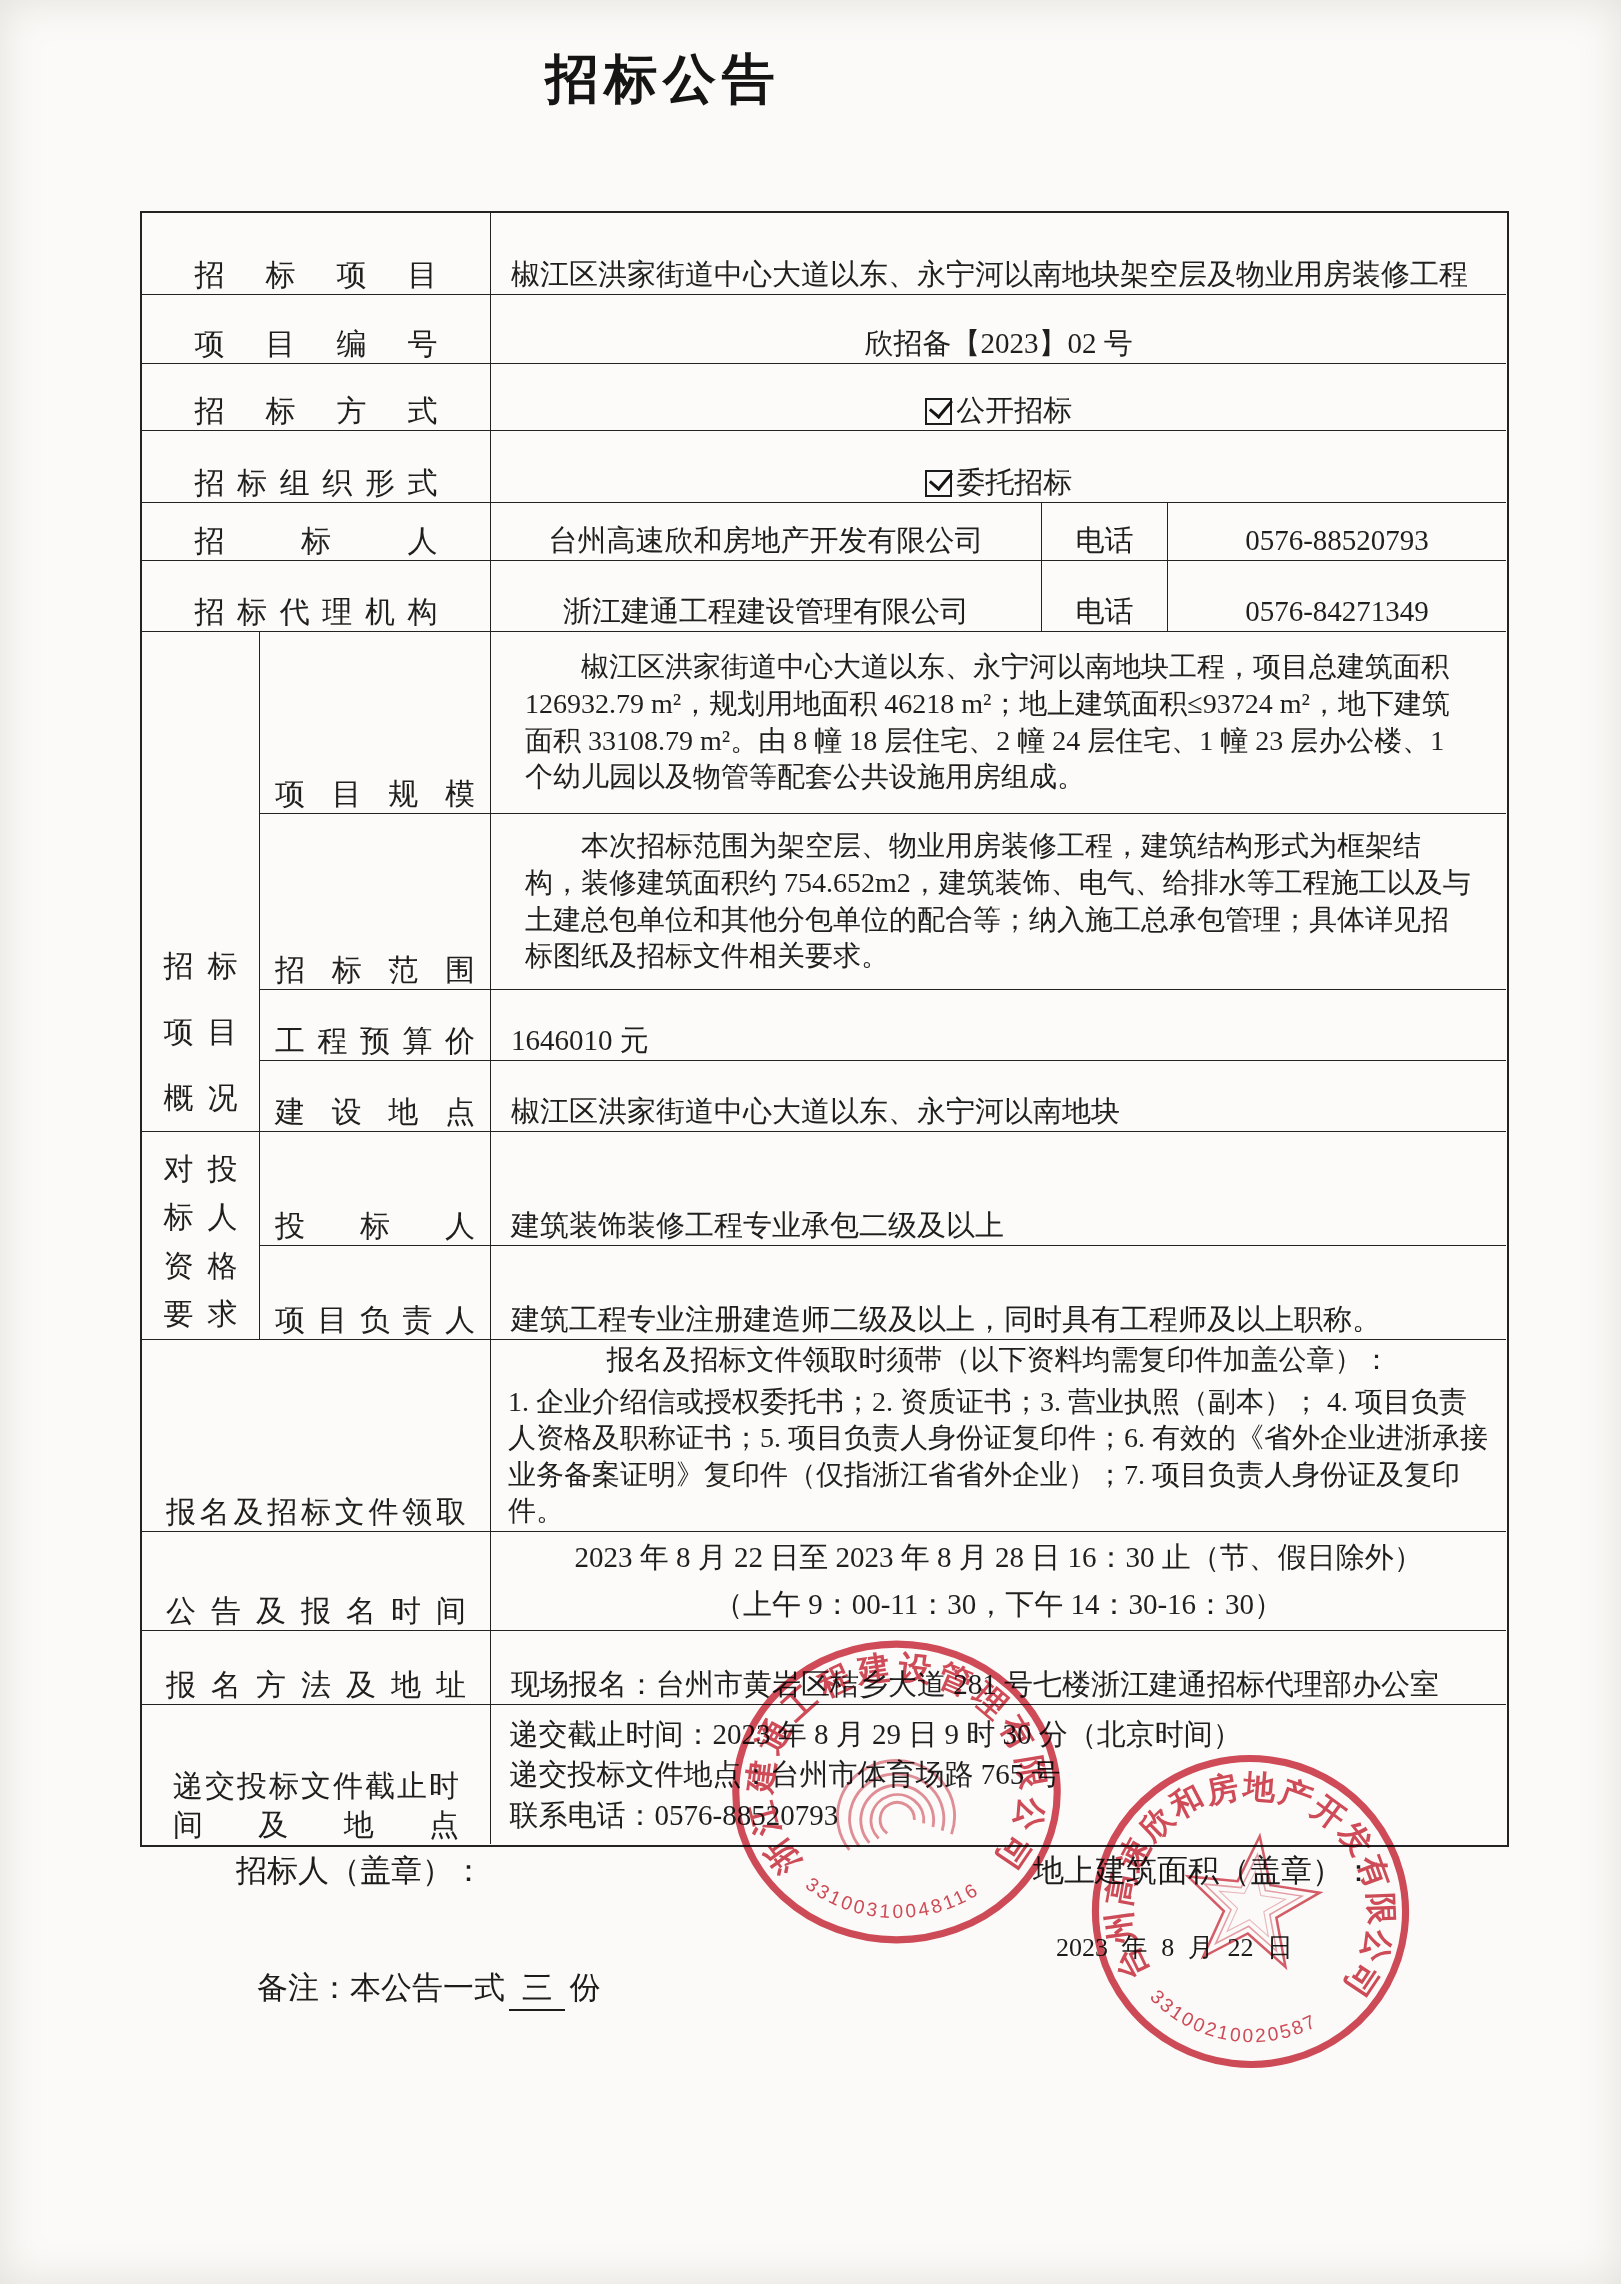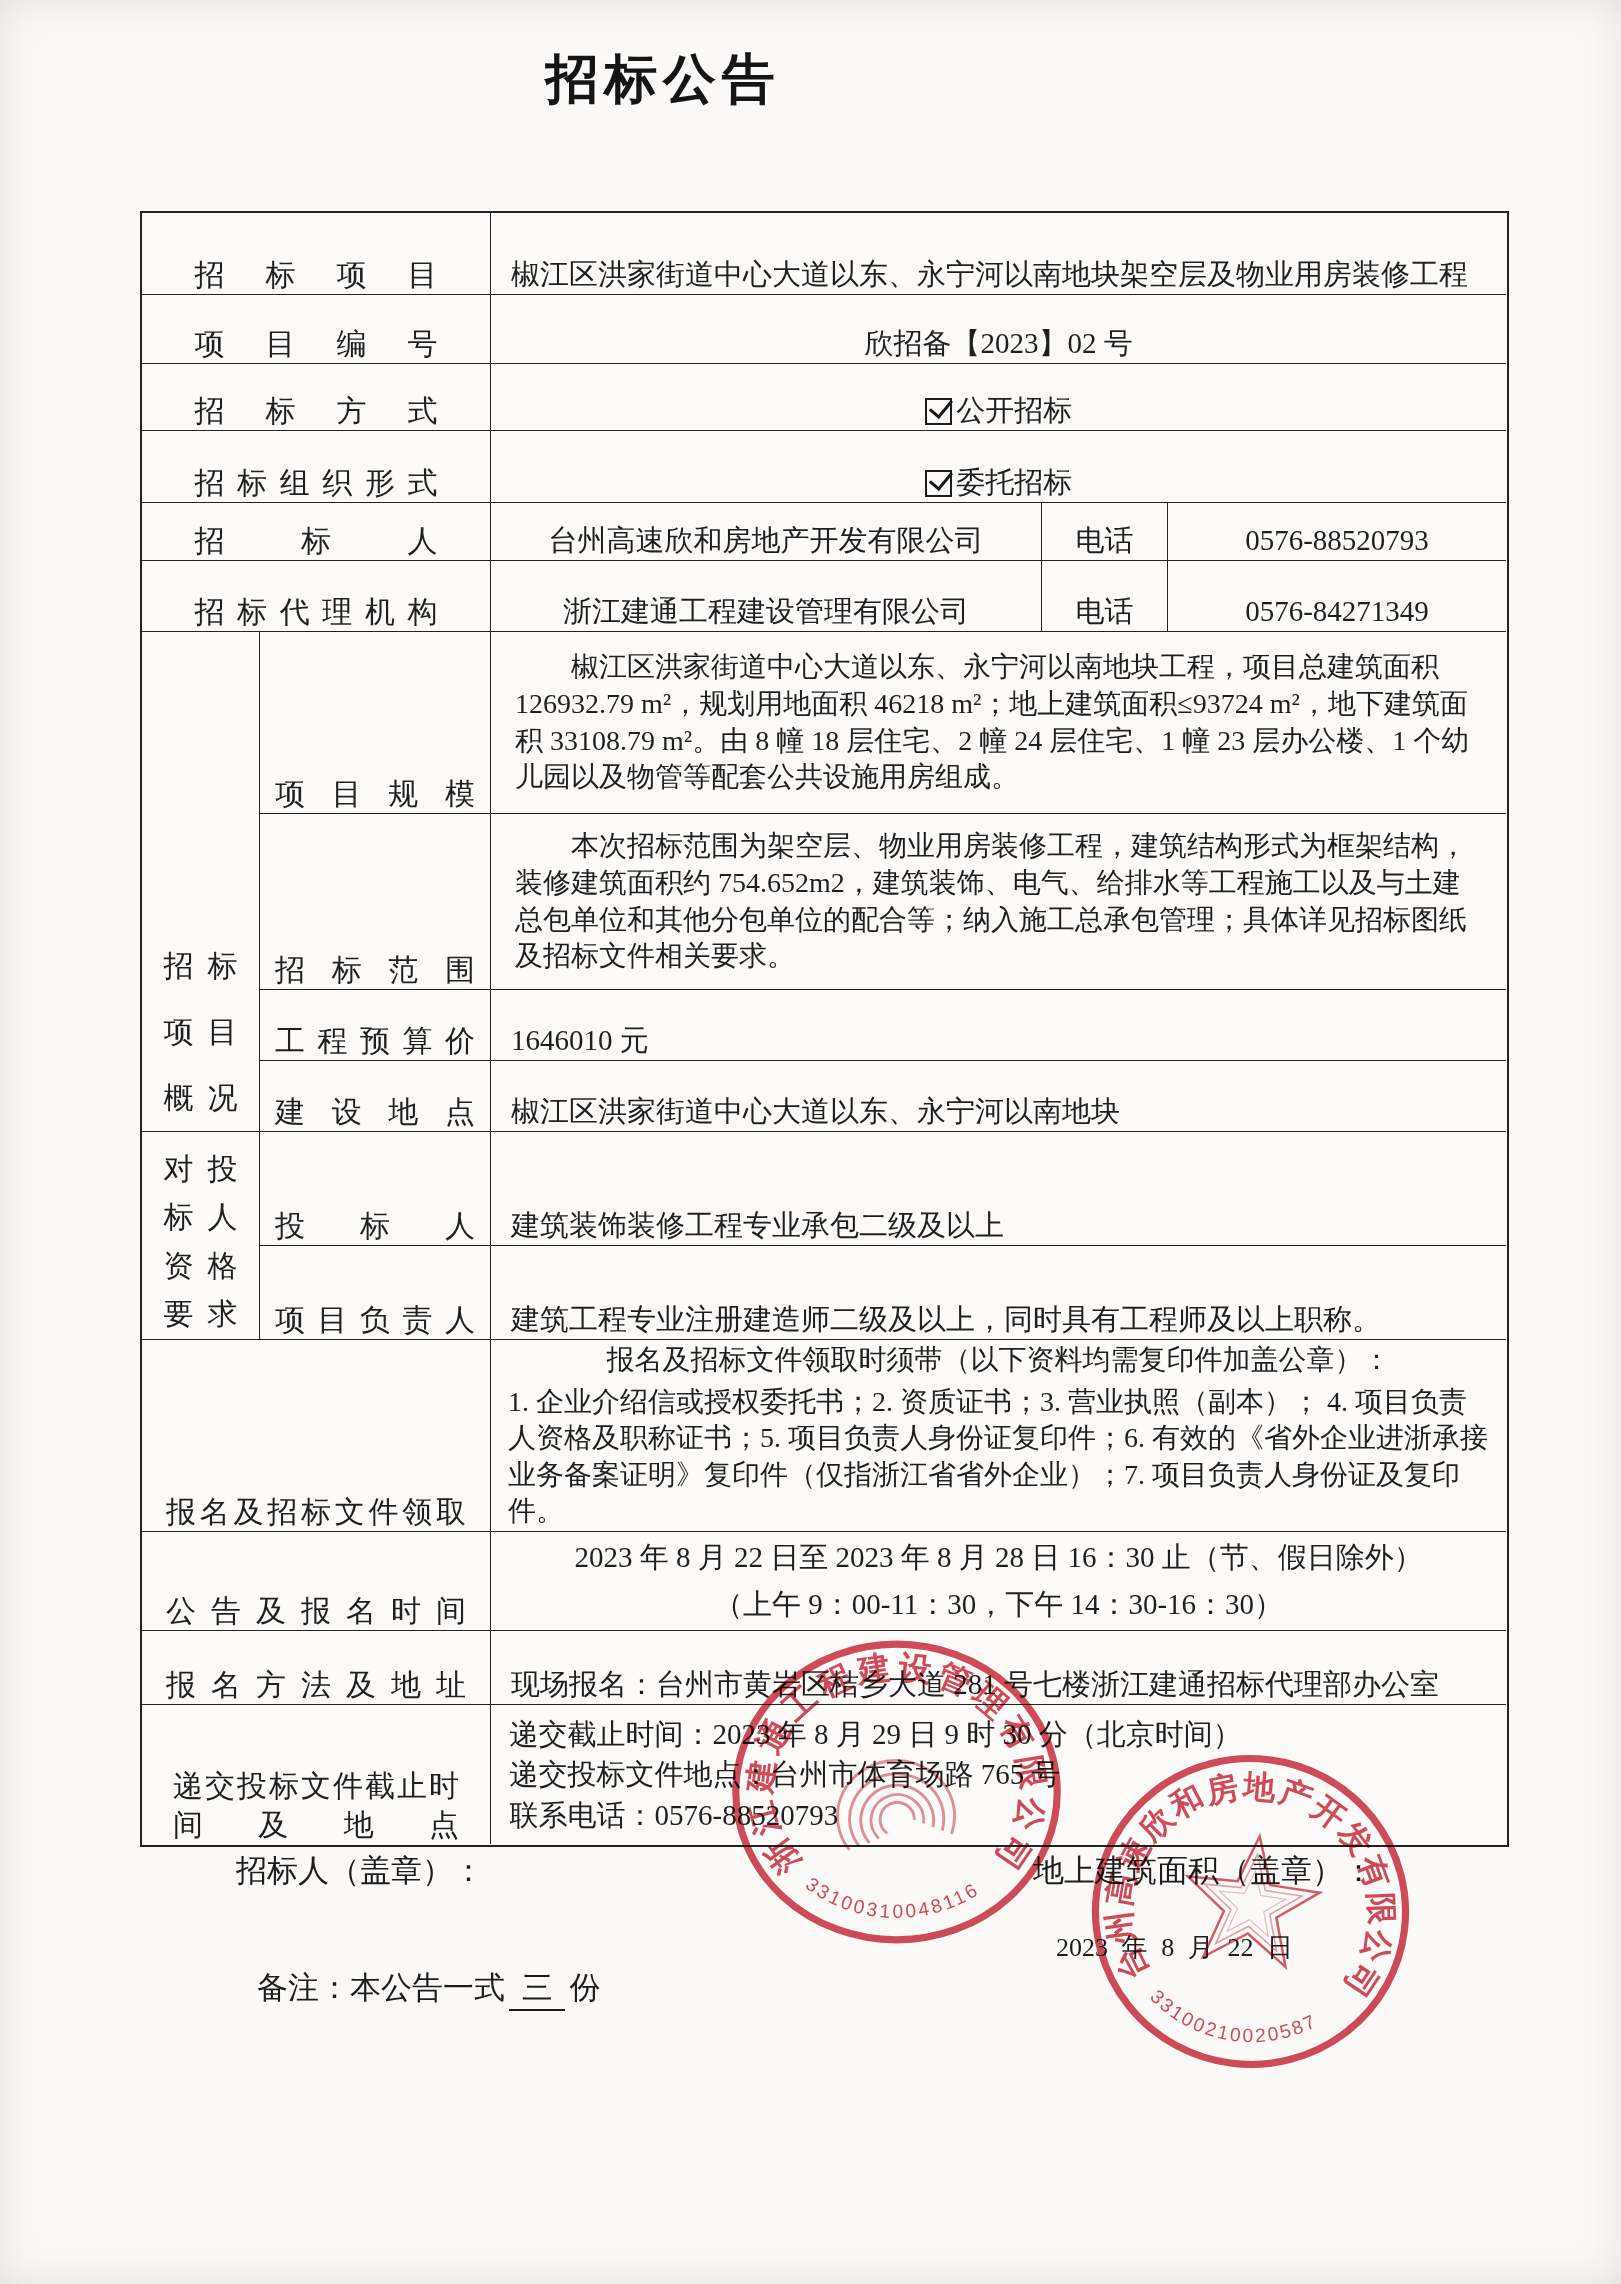--- a/index.html
+++ b/index.html
@@ -42,21 +42,21 @@
   .lab{font-size:30px;}
   .jl{display:block;text-align:justify;text-align-last:justify;}
   .w-row{width:243px;} .w-sub{width:200px;} .w-wide{width:300px;} .w-sub2{width:286px;}
   .grp{font-size:30px;}
   .grp .jl{width:74px;}
   .grp1 .jl{line-height:2.2;}
   .grp2 .jl{line-height:1.62;}
   .val-left{justify-content:flex-start;padding:0 15.7px 0 20px;}
   .para{
     justify-content:flex-start;align-items:center;
-    padding:0 24px;
+    padding:0 34px;
   }
   .para p{margin:0;font-size:28px;line-height:1.31;text-indent:2em;}
   .stack{flex-direction:column;align-items:center;justify-content:center;padding:0 17px;}
   .stack .line{font-size:28px;line-height:1.3;margin:2.9px 0;}
   .stack .gap{height:10px;}
   .center-col{flex-direction:column;justify-content:center;align-items:center;gap:6px;}
   .center-col .line{font-size:29px;line-height:1.42;}
   .sub-lines{flex-direction:column;align-items:flex-start;justify-content:center;padding-left:18.6px;}
   .sub-lines .line{font-size:29px;line-height:1.4;}
   

